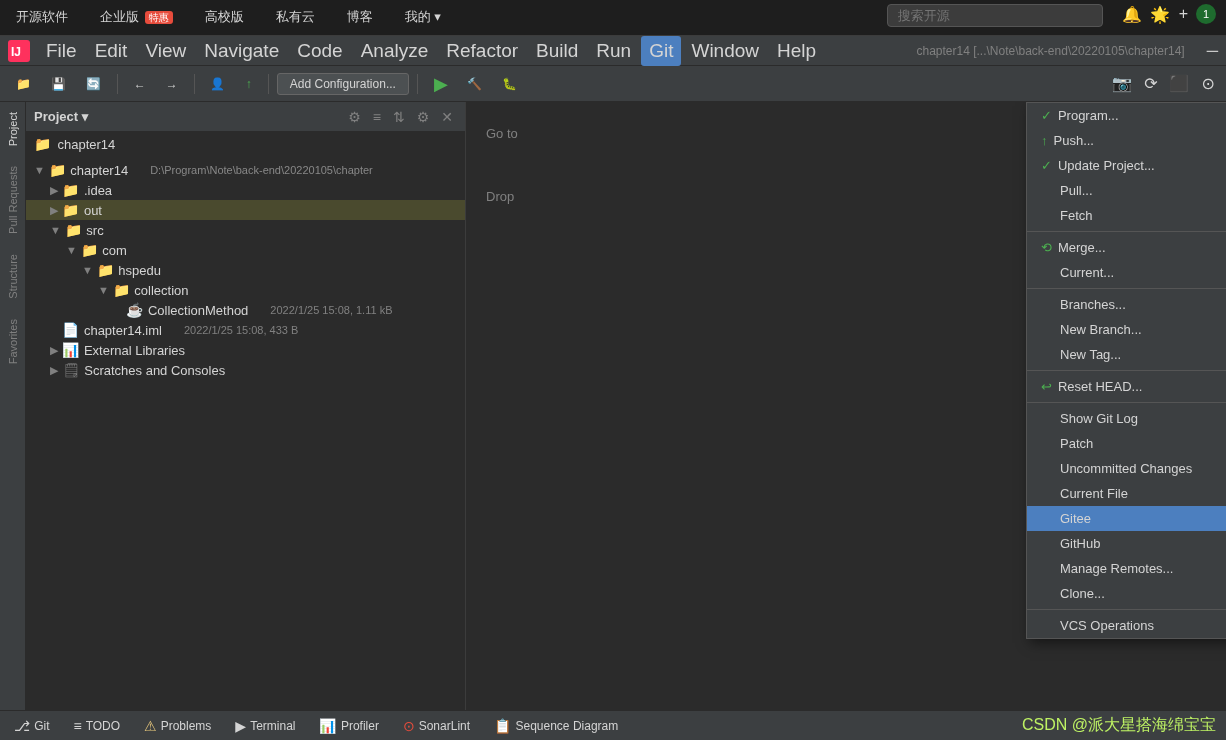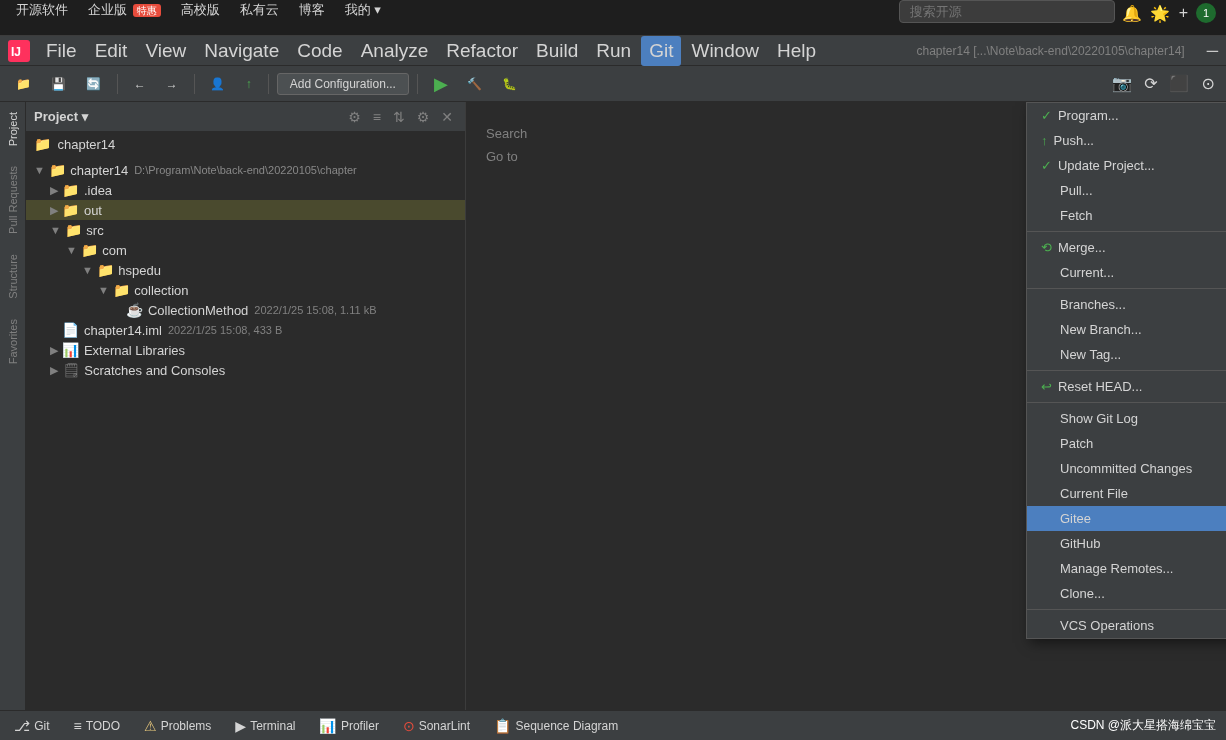--- a/index.html
+++ b/index.html
@@ -12,23 +12,23 @@
       color: #d4d4d4;
       overflow: hidden;
       position: relative;
     }
 
     
     .top-bar {
       height: 36px;
       background: #1e1e1e;
       display: flex;
-      align-items: flex-end;
-      padding: 12px 10px;
-      gap: 8px;
+      align-items: flex-start;
+      padding: 4px 10px;
+      gap: 20px;
       border-bottom: 1px solid #3c3c3c;
     }
     .top-bar-item {
       color: #d4d4d4;
       font-size: 13px;
       cursor: pointer;
       padding: 4px 6px;
     }
     .top-bar-badge {
       background: #e74c3c;
@@ -215,21 +215,21 @@
       color: #d4d4d4;
       font-size: 13px;
     }
     .tree-item.highlighted { background: #4a4a2e; }
     .tree-indent { display: inline-block; }
     .tree-arrow { color: #808080; margin-right: 4px; font-size: 11px; }
     .tree-icon { margin-right: 4px; font-size: 14px; }
     .tree-icon.folder { color: #dcb67a; }
     .tree-icon.file { color: #6a8759; }
     .tree-icon.xml { color: #6a9153; }
-    .tree-meta { color: #808080; font-size: 11px; margin-left: 6px; }
+    .tree-meta { color: #808080; font-size: 11px; margin-left: 22px; }
 
     
     .content-area {
       flex: 1;
       background: #2b2b2b;
       position: relative;
       overflow: hidden;
     }
     .content-placeholder {
       padding: 20px;
@@ -288,21 +288,21 @@
       cursor: pointer;
       padding: 2px 4px;
     }
     .status-icon { font-size: 14px; }
     .status-right {
       margin-left: auto;
       display: flex;
       gap: 16px;
       align-items: center;
     }
-    .status-right-text { color: #ffffff; font-size: 12px; }
+    .status-right-text { color: #bef264; font-size: 16px; }
 
     
     .gitee-submenu-wrapper {
       position: relative;
     }
 
     .chapter-label {
       font-size: 13px;
       color: #d4d4d4;
       padding: 4px 8px;
@@ -491,22 +491,22 @@
         <span class="tree-indent" style="width:16px"></span>
         <span class="tree-arrow">▶</span>
         <span style="color:#808080;margin-right:4px;font-size:14px;">🗒</span>
         <span>Scratches and Consoles</span>
       </div>
     </div>
   </div>
 
   <div class="content-area">
     <div class="content-placeholder">
-      <div class="content-line">Search</div>
       <div class="content-line">Go to</div>
+      <div class="content-line" style="margin-top:40px;">Drop</div>
     </div>
 
     <div class="dropdown-menu" style="top: 0px;">
 
       <div class="dropdown-item">
         <span class="check">✓</span>
         <span>Program...</span>
 
       </div>
 

